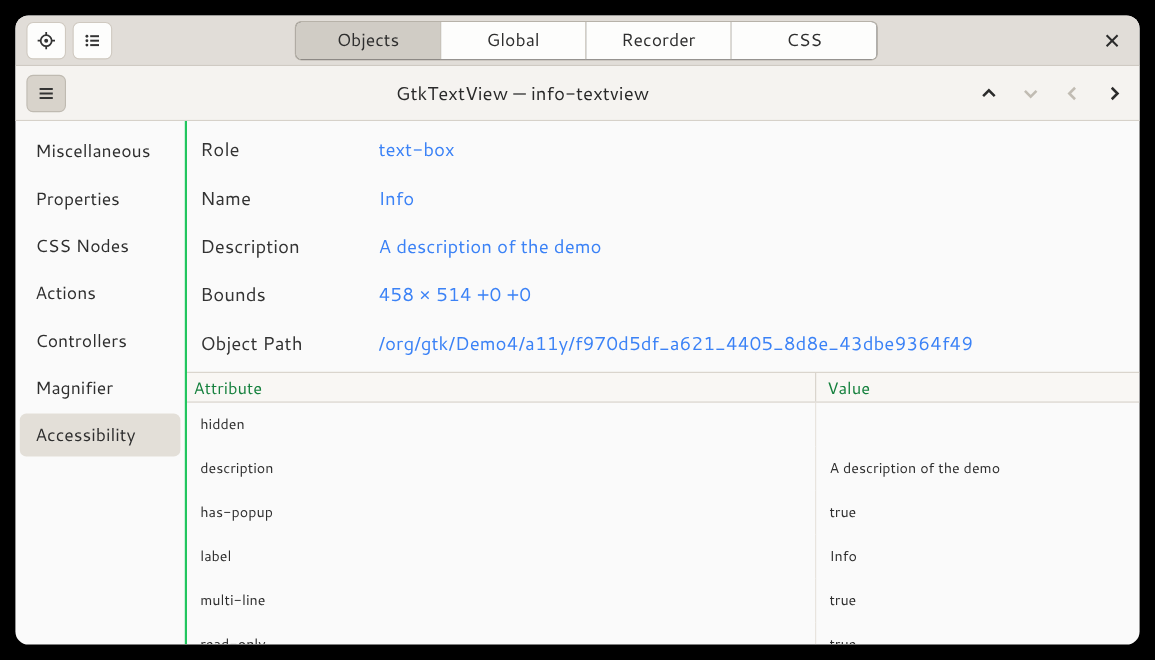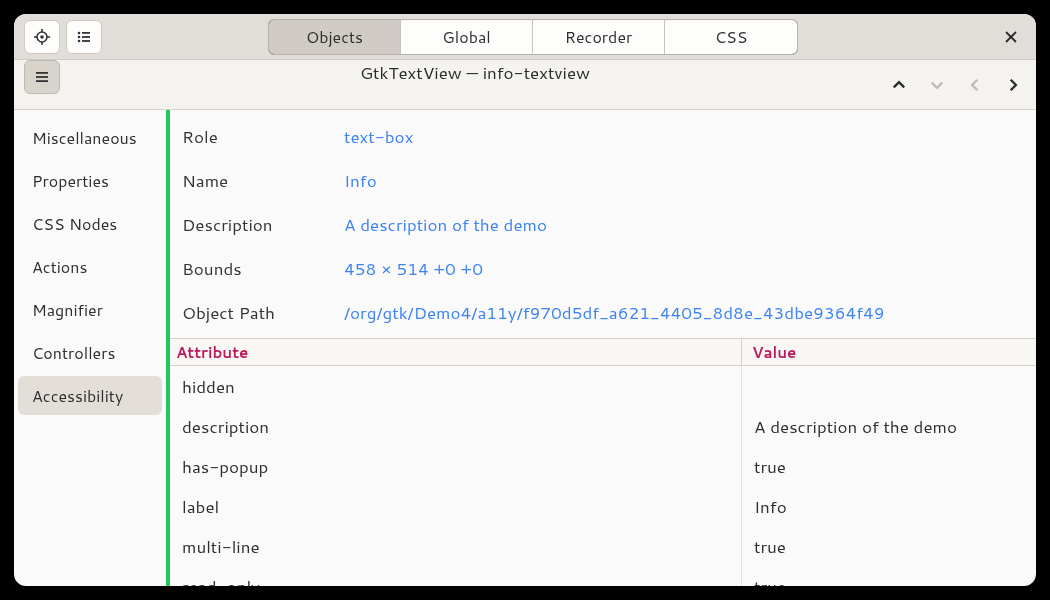--- a/index.html
+++ b/index.html
@@ -67,20 +67,21 @@
 .close-btn {
   width: 18px; height: 18px;
   color: #2b2b2b;
   display: flex; align-items: center; justify-content: center;
   margin-right: 6px;
 }
 .subbar {
   height: 50px;
   background: #f5f3f0;
   display: flex;
+  align-items: center;
   padding: 0 10px;
   border-bottom: 1px solid #d6d1c9;
 }
 .hamburger {
   width: 36px; height: 34px;
   background: #d8d3cb;
   border: 1px solid #bfbab1;
   border-radius: 6px;
   display: flex; align-items: center; justify-content: center;
   color: #333;
@@ -104,21 +105,21 @@
   display: flex; align-items: center; justify-content: center;
 }
 .nav-icons .nav.disabled { color: #c1bcb3; }
 .content {
   flex: 1;
   display: flex;
   overflow: hidden;
 }
 .sidebar {
   width: 156px;
-  border-right: 4px solid #22c55e;
+  border-right: 2px solid #22c55e;
   padding-top: 8px;
 }
 .sidebar-item {
   padding: 8px 14px;
   font-size: 16px;
   border-radius: 6px;
   margin: 0 4px 4px 4px;
 }
 .sidebar-item.selected {
   background: #e3dfd8;
@@ -147,36 +148,36 @@
   text-overflow: ellipsis;
 }
 .table-head {
   display: flex;
   border-top: 1px solid #d6d1c9;
   border-bottom: 1px solid #d6d1c9;
   background: #f9f7f4;
   height: 28px;
   align-items: center;
   font-size: 15px;
-  color: #be185d;
-  font-weight: 700;
+  color: #15803d;
+  font-weight: 400;
 }
 .col-attr {
   width: 572px;
   padding-left: 6px;
   border-right: 1px solid #d6d1c9;
   height: 100%;
   display: flex;
   align-items: center;
 }
 .col-val { flex: 1; padding-left: 10px; }
 .table-body { flex: 1; overflow: hidden; }
 .attr-row {
   display: flex;
-  font-size: 17px;
+  font-size: 13px;
   height: 40px;
   align-items: center;
 }
 .attr-name {
   width: 572px;
   padding-left: 12px;
   border-right: 1px solid #e6e2db;
   height: 100%;
   display: flex;
   align-items: center;
@@ -256,22 +257,22 @@
       </div>
     </div>
   </div>
 
   <div class="content">
     <div class="sidebar">
       <div class="sidebar-item">Miscellaneous</div>
       <div class="sidebar-item">Properties</div>
       <div class="sidebar-item">CSS Nodes</div>
       <div class="sidebar-item">Actions</div>
+      <div class="sidebar-item">Controllers</div>
       <div class="sidebar-item">Magnifier</div>
-      <div class="sidebar-item">Controllers</div>
       <div class="sidebar-item selected">Accessibility</div>
     </div>
 
     <div class="main">
       <div class="props">
         <div class="prop-row">
           <div class="prop-label">Role</div>
           <div class="prop-value">text-box</div>
         </div>
         <div class="prop-row">

